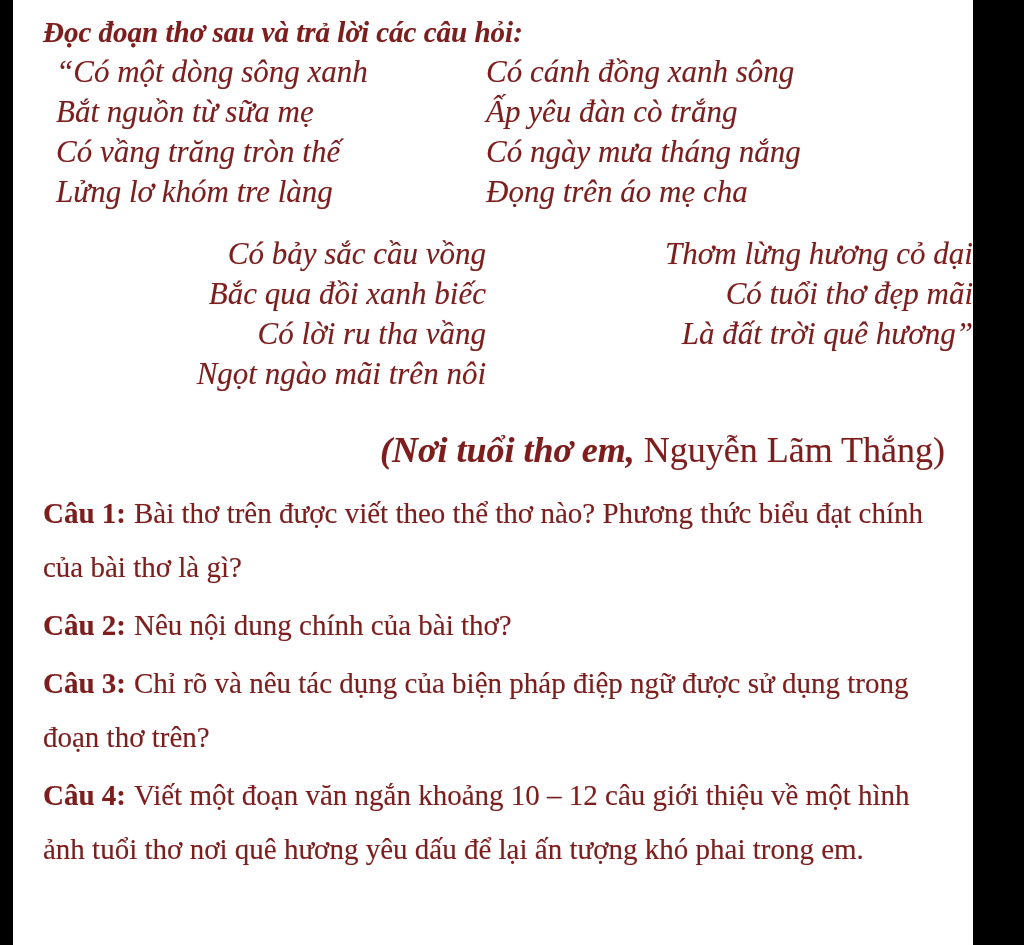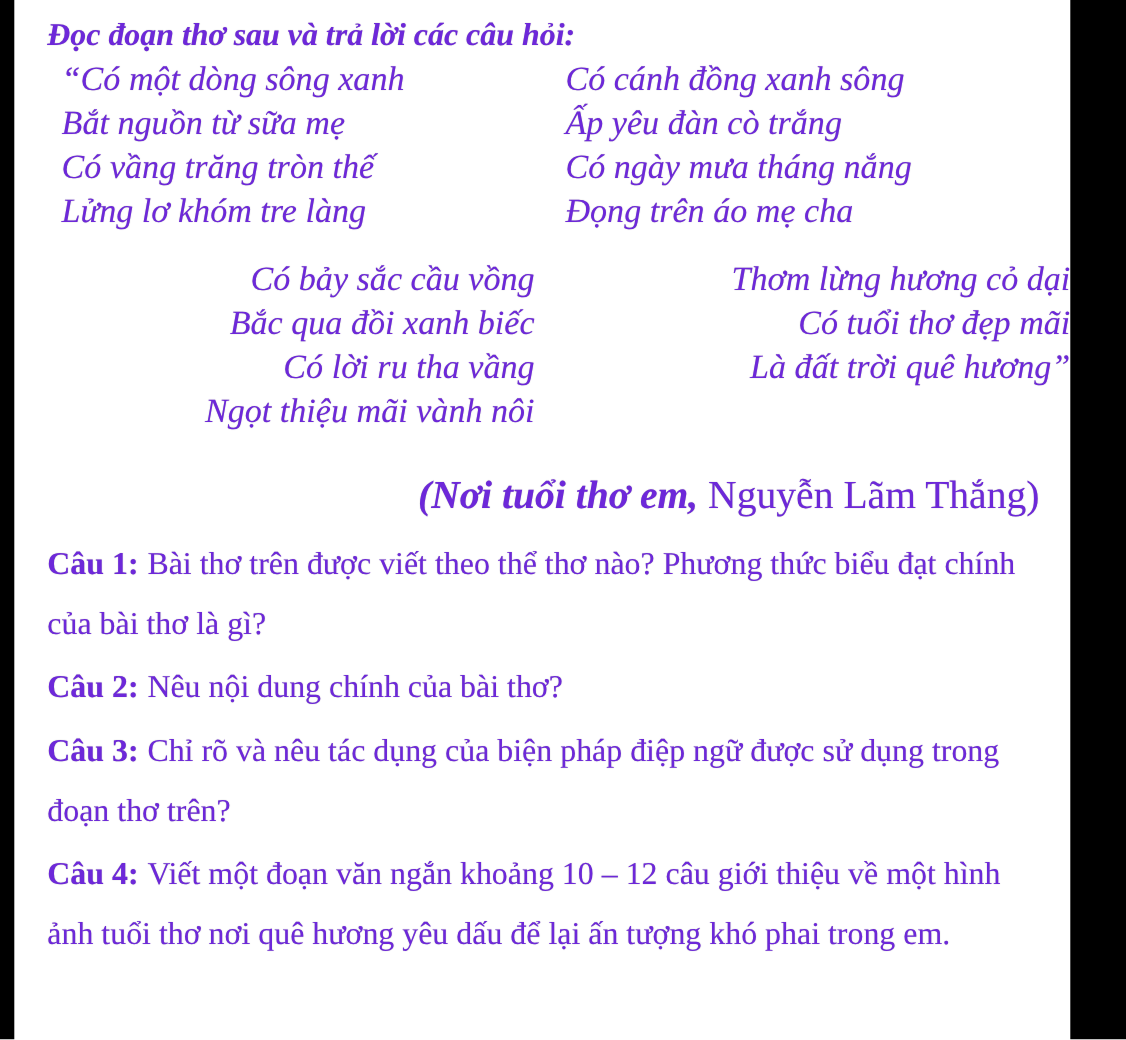--- a/index.html
+++ b/index.html
@@ -15,39 +15,39 @@
     background: #ffffff;
   }
   .black-bar { background: #000000; flex: 0 0 auto; }
   .black-bar.left  { width: 13px; }
   .black-bar.right { width: 51px; }
 
   .page {
     flex: 1 1 auto;
     box-sizing: border-box;
     padding: 12px 0 16px 30px;
-    color: #6d28d9;
+    color: #7f1d1d;
     text-shadow: 0 0 1px rgba(40,40,40,0.35);
   }
 
   .doc-title {
     font-size: 29px;
     font-weight: bold;
     font-style: italic;
     line-height: 40px;
     white-space: nowrap;
   }
 
   .poem {
     margin-left: 13px;
     font-style: italic;
     font-size: 31px;
     line-height: 40px;
   }
-  .poem-row { display: flex; gap: 28px; }
+  .poem-row { display: flex; }
   .poem-col.left  { width: 430px; flex: 0 0 auto; }
   .poem-col.right { flex: 1 1 auto; }
   .poem-row.second { margin-top: 22px; text-align: right; }
   .poem-line { white-space: nowrap; }
 
   .attribution {
     margin-top: 36px;
     text-align: right;
     padding-right: 28px;
     font-size: 36px;
@@ -90,21 +90,21 @@
           <div class="poem-line">Có ngày mưa tháng nắng</div>
           <div class="poem-line">Đọng trên áo mẹ cha</div>
         </div>
       </div>
 
       <div class="poem-row second">
         <div class="poem-col left">
           <div class="poem-line">Có bảy sắc cầu vồng</div>
           <div class="poem-line">Bắc qua đồi xanh biếc</div>
           <div class="poem-line">Có lời ru tha vầng</div>
-          <div class="poem-line">Ngọt thiệu mãi vành nôi</div>
+          <div class="poem-line">Ngọt ngào mãi trên nôi</div>
         </div>
         <div class="poem-col right">
           <div class="poem-line">Thơm lừng hương cỏ dại</div>
           <div class="poem-line">Có tuổi thơ đẹp mãi</div>
           <div class="poem-line">Là đất trời quê hương”</div>
         </div>
       </div>
     </div>
 
     <div class="attribution">

